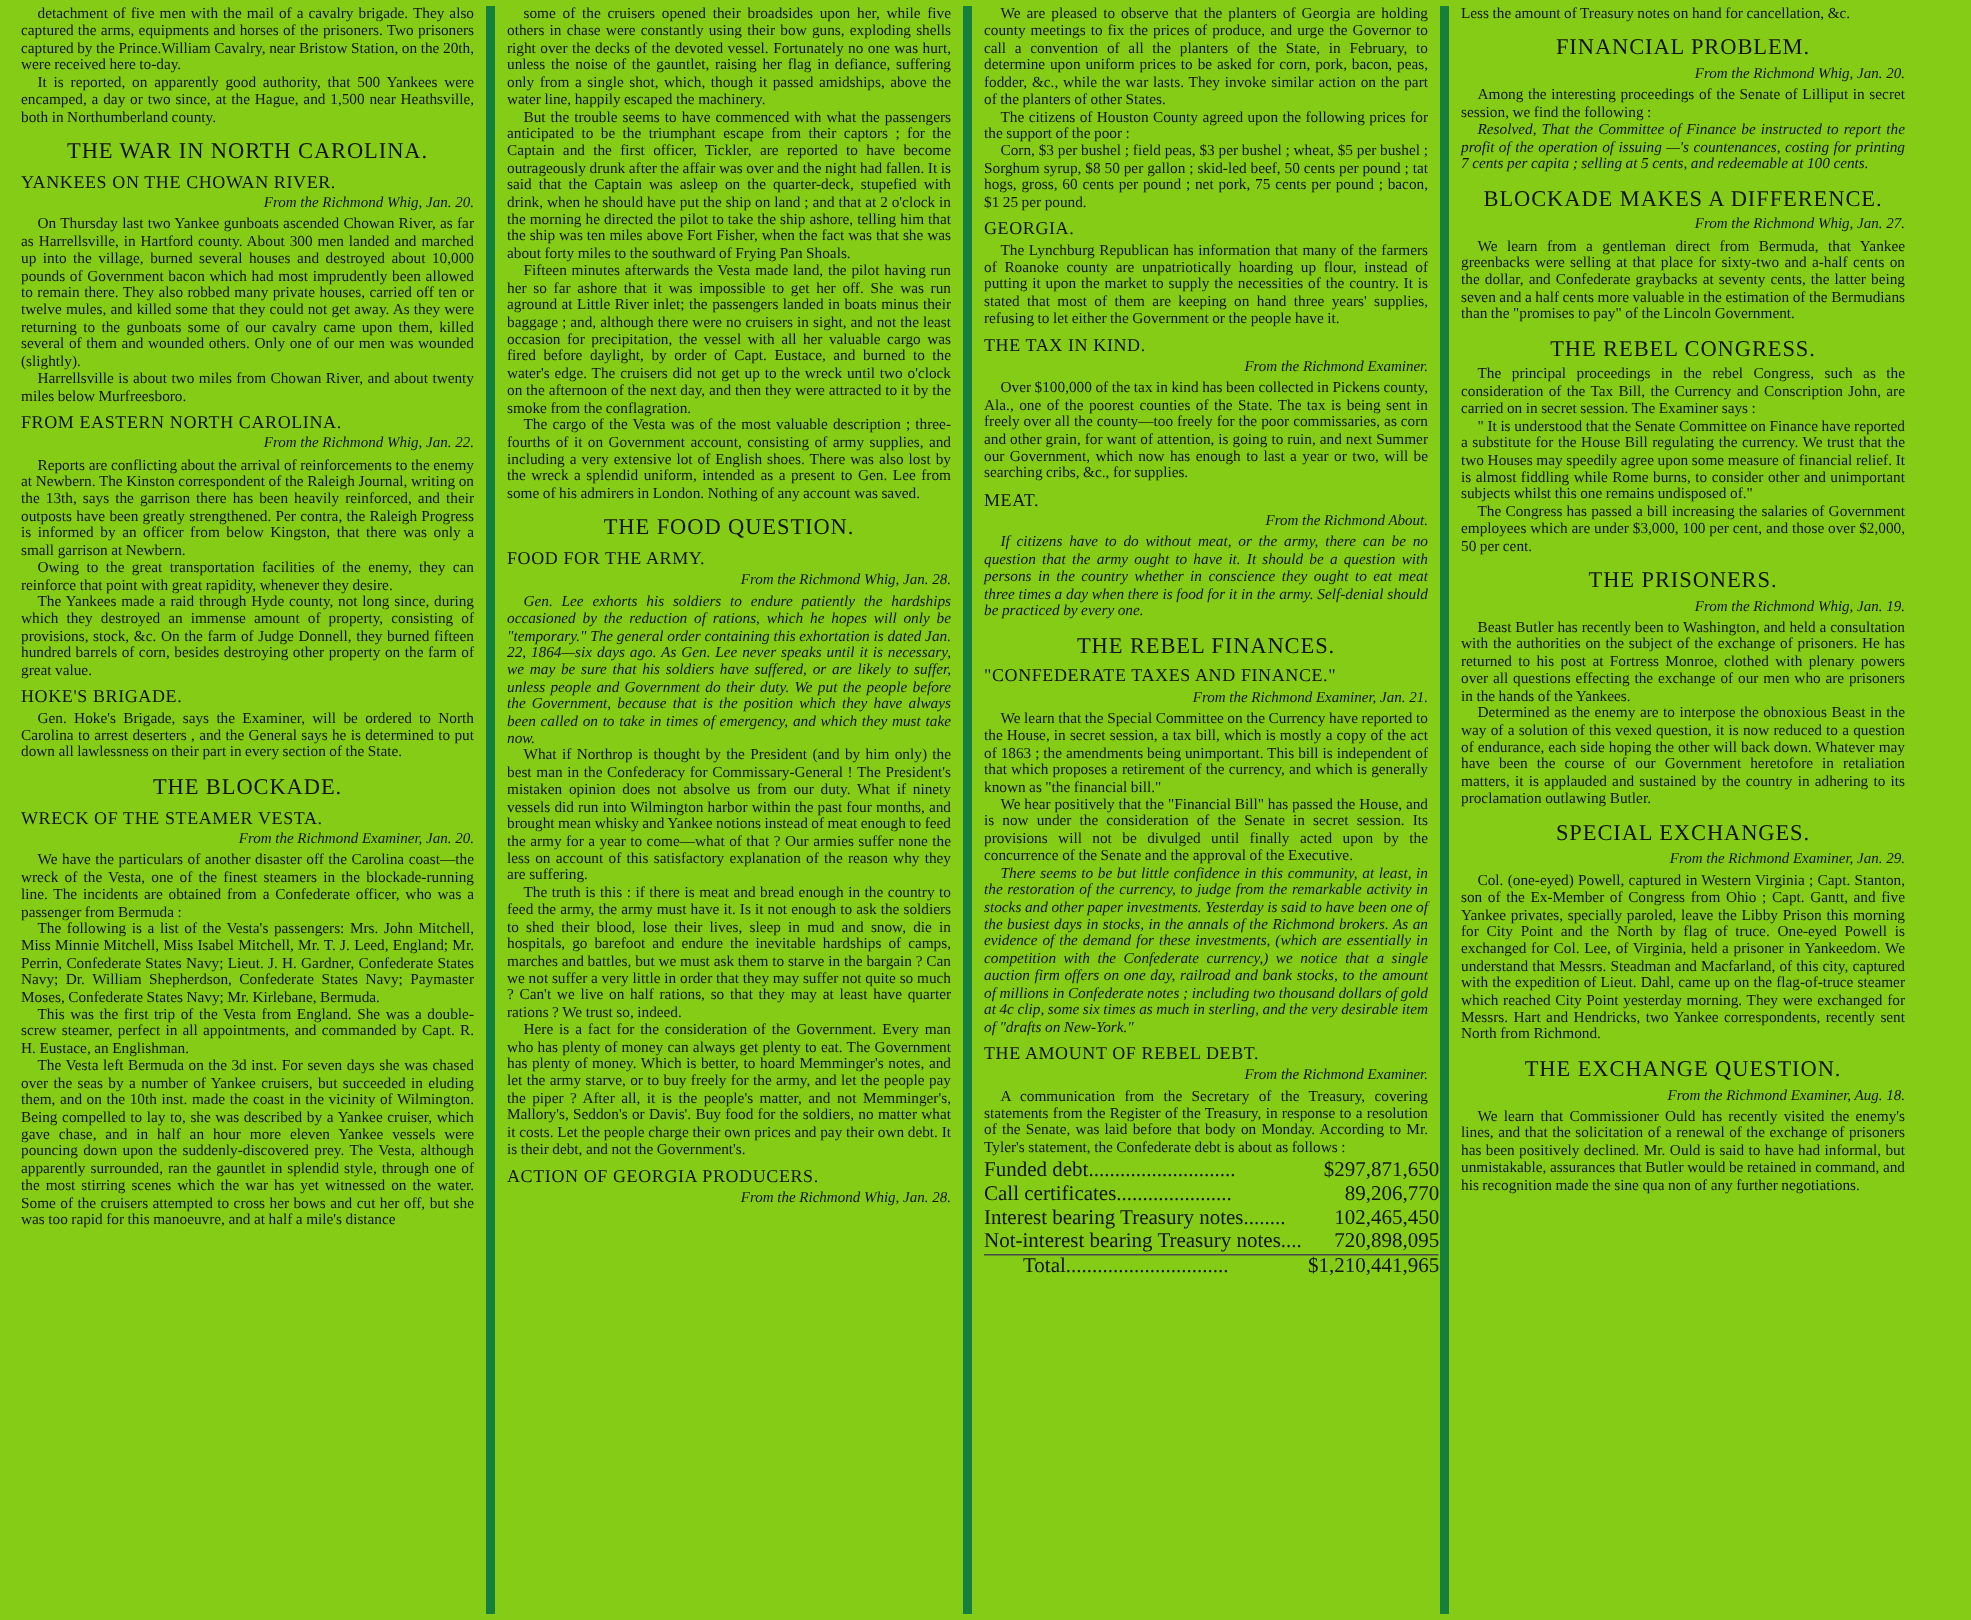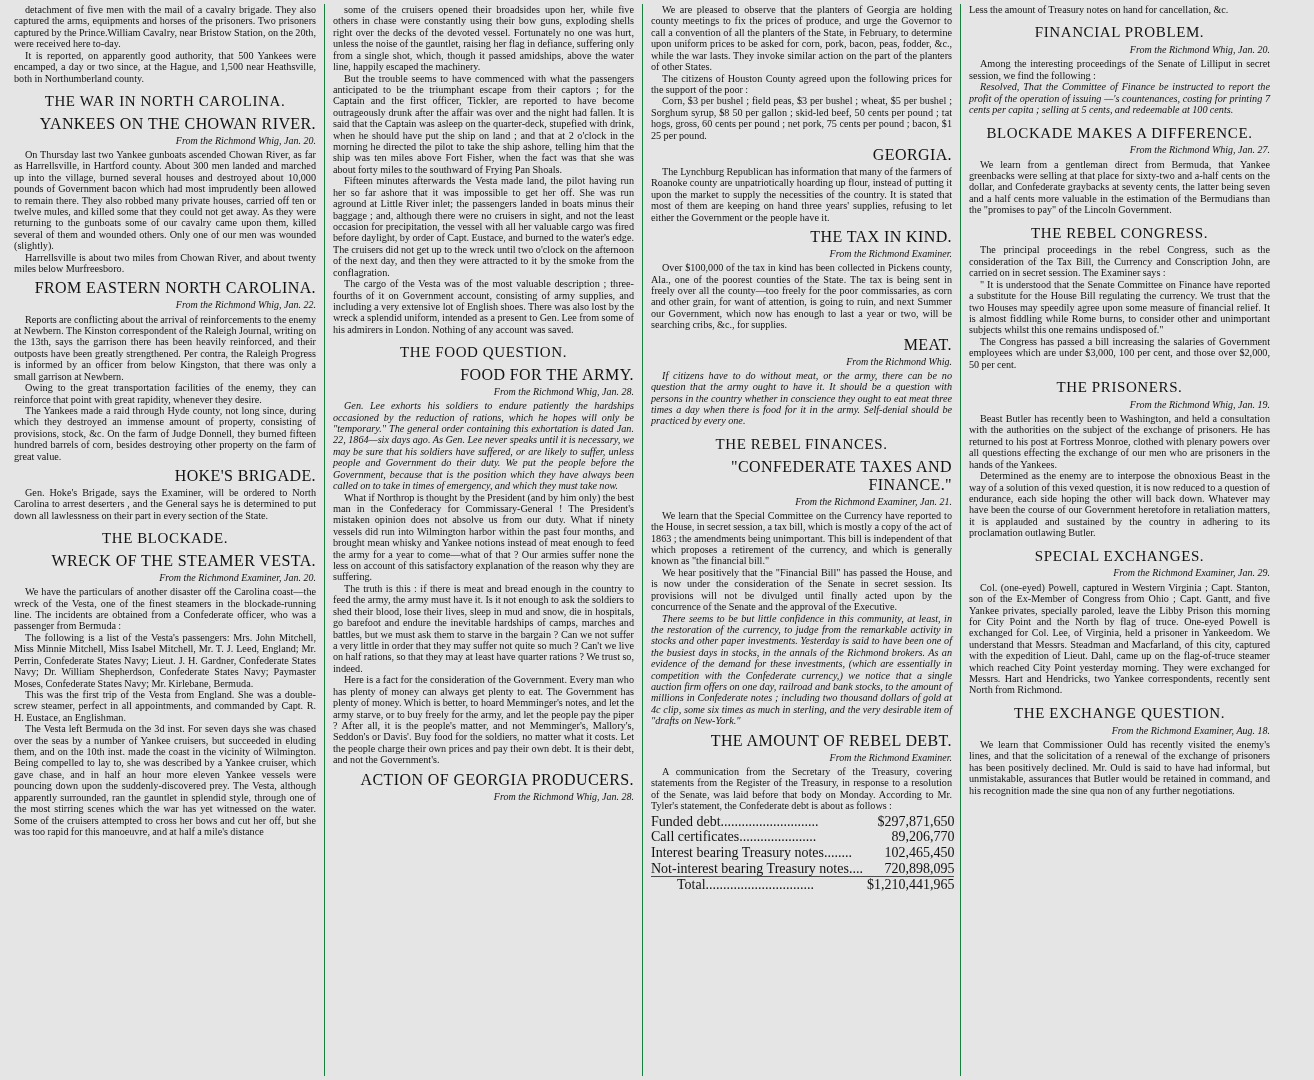--- a/index.html
+++ b/index.html
@@ -11,53 +11,53 @@
     width: 1314px;
     height: 1080px;
     font-family: "Liberation Serif", "DejaVu Serif", serif;
     color: #121212;
     overflow: hidden;
   }
   .page {
     width: 1314px;
     height: 1080px;
     position: relative;
-    background: #e5e5e5;
+    background: #84cc16;
     box-sizing: border-box;
     padding: 4px 6px 4px 6px;
     display: flex;
     flex-direction: row;
   }
   .col {
     width: 318px;
     box-sizing: border-box;
     padding: 0 8px;
     position: relative;
     font-size: 10.2px;
     line-height: 1.12;
     text-align: justify;
     overflow: hidden;
   }
   .col + .col {
-    border-left: 1px solid #15803d;
+    border-left: 6px solid #15803d;
   }
   
   h1.hl {
     font-size: 15px;
     font-weight: normal;
     letter-spacing: 0.6px;
     text-align: center;
     margin: 9px 0 3px 0;
     font-family: "Liberation Serif", serif;
   }
   h2.sub {
-    font-size: 16px;
+    font-size: 12px;
     font-weight: normal;
     letter-spacing: 0.4px;
-    text-align: right;
+    text-align: left;
     margin: 5px 0 2px 0;
   }
   .credit {
     text-align: right;
     font-style: italic;
     font-size: 10px;
     margin: 2px 0 3px 0;
   }
   p {
     margin: 0;
@@ -146,21 +146,21 @@
     <p>Corn, $3 per bushel ; field peas, $3 per bushel ; wheat, $5 per bushel ; Sorghum syrup, $8 50 per gallon ; skid-led beef, 50 cents per pound ; tat hogs, gross, 60 cents per pound ; net pork, 75 cents per pound ; bacon, $1 25 per pound.</p>
 
     <h2 class="sub">GEORGIA.</h2>
     <p>The Lynchburg Republican has information that many of the farmers of Roanoke county are unpatriotically hoarding up flour, instead of putting it upon the market to supply the necessities of the country. It is stated that most of them are keeping on hand three years' supplies, refusing to let either the Government or the people have it.</p>
 
     <h2 class="sub">THE TAX IN KIND.</h2>
     <div class="credit">From the Richmond Examiner.</div>
     <p>Over $100,000 of the tax in kind has been collected in Pickens county, Ala., one of the poorest counties of the State. The tax is being sent in freely over all the county—too freely for the poor commissaries, as corn and other grain, for want of attention, is going to ruin, and next Summer our Government, which now has enough to last a year or two, will be searching cribs, &amp;c., for supplies.</p>
 
     <h2 class="sub">MEAT.</h2>
-    <div class="credit">From the Richmond Whig.</div>
+    <div class="credit">From the Richmond About.</div>
     <p class="it">If citizens have to do without meat, or the army, there can be no question that the army ought to have it. It should be a question with persons in the country whether in conscience they ought to eat meat three times a day when there is food for it in the army. Self-denial should be practiced by every one.</p>
 
     <h1 class="hl">THE REBEL FINANCES.</h1>
     <h2 class="sub">"CONFEDERATE TAXES AND FINANCE."</h2>
     <div class="credit">From the Richmond Examiner, Jan. 21.</div>
     <p>We learn that the Special Committee on the Currency have reported to the House, in secret session, a tax bill, which is mostly a copy of the act of 1863 ; the amendments being unimportant. This bill is independent of that which proposes a retirement of the currency, and which is generally known as "the financial bill."</p>
     <p>We hear positively that the "Financial Bill" has passed the House, and is now under the consideration of the Senate in secret session. Its provisions will not be divulged until finally acted upon by the concurrence of the Senate and the approval of the Executive.</p>
     <p class="it">There seems to be but little confidence in this community, at least, in the restoration of the currency, to judge from the remarkable activity in stocks and other paper investments. Yesterday is said to have been one of the busiest days in stocks, in the annals of the Richmond brokers. As an evidence of the demand for these investments, (which are essentially in competition with the Confederate currency,) we notice that a single auction firm offers on one day, railroad and bank stocks, to the amount of millions in Confederate notes ; including two thousand dollars of gold at 4c clip, some six times as much in sterling, and the very desirable item of "drafts on New-York."</p>
 
     <h2 class="sub">THE AMOUNT OF REBEL DEBT.</h2>

